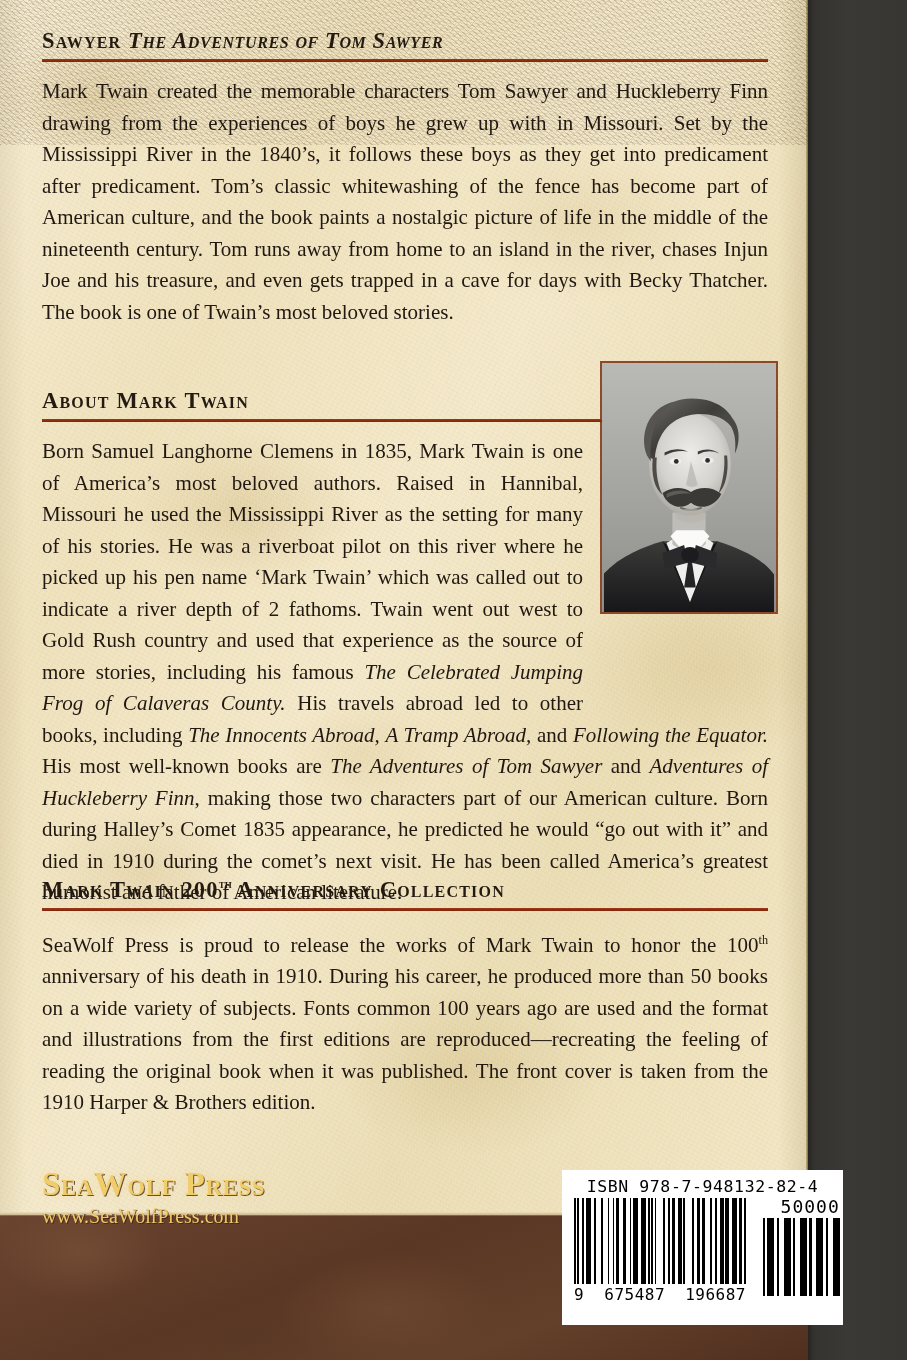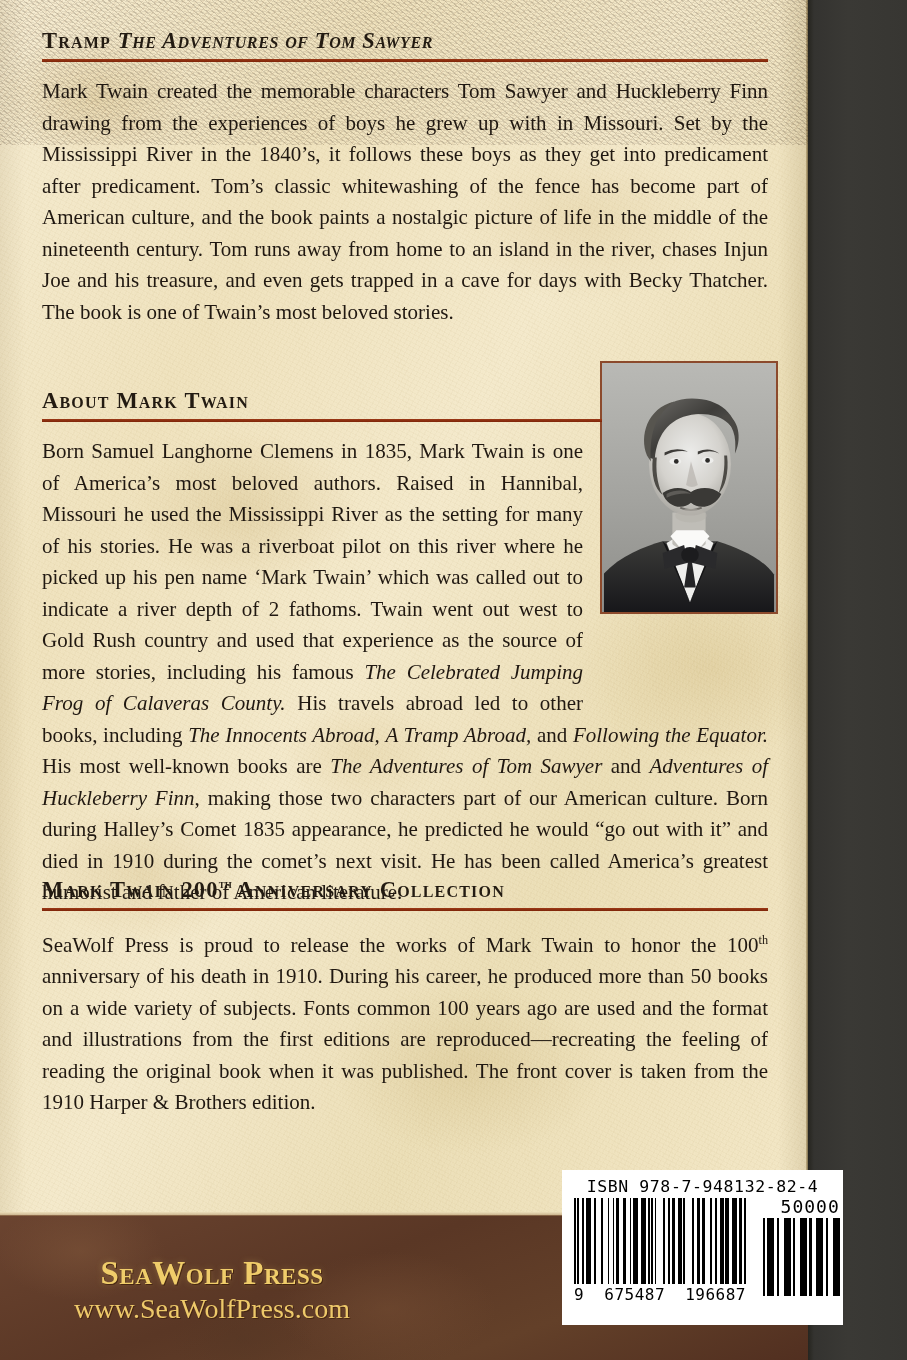--- a/index.html
+++ b/index.html
@@ -165,35 +165,35 @@
     float: right;
     width: 185px;
     height: 256px;
     shape-outside: margin-box;
   }
 
   
   .logo-wrap {
     position: absolute;
     left: 42px;
-    top: 1256px;
+    top: 1167px;
     width: 340px;
-    text-align: center;
+    text-align: left;
   }
   .logo-name {
     font-variant: small-caps;
     font-weight: bold;
     font-size: 33px;
     letter-spacing: .5px;
     color: #f0cd6a;
     text-shadow: 1px 1px 0 rgba(60,30,10,.75), 0 0 7px rgba(240,205,106,.30);
     line-height: 1.05;
   }
   .logo-url {
-    font-size: 28px;
+    font-size: 20px;
     color: #eec96a;
     text-shadow: 1px 1px 0 rgba(60,30,10,.7);
     margin-top: 3px;
     line-height: 1.1;
   }
 
   
   .barcode-box {
     position: absolute;
     left: 562px;
@@ -253,21 +253,21 @@
   <div class="page-shade"></div>
 
   <div class="spine-edge"></div>
   <div class="spine"></div>
 
   <div class="leather"></div>
   <div class="leather-grain"></div>
   <div class="leather-top-line"></div>
 
   <div class="col" style="top:28px;">
-    <div class="sect-head"><span>Tramp </span><span class="ital">The Adventures of Tom Sawyer</span></div>
+    <div class="sect-head"><span>Sawyer </span><span class="ital">The Adventures of Tom Sawyer</span></div>
     <div class="rule"></div>
     <p class="body">Mark Twain created the memorable characters Tom Sawyer and Huckleberry Finn drawing from the experiences of boys he grew up with in Missouri. Set by the Mississippi River in the 1840’s, it follows these boys as they get into predicament after predicament. Tom’s classic whitewashing of the fence has become part of American culture, and the book paints a nostalgic picture of life in the middle of the nineteenth century. Tom runs away from home to an island in the river, chases Injun Joe and his treasure, and even gets trapped in a cave for days with Becky Thatcher. The book is one of Twain’s most beloved stories.</p>
   </div>
 
   <div class="portrait">
     <svg viewBox="0 0 178 253" preserveAspectRatio="none">
       <defs>
         <linearGradient id="bgph" x1="0" y1="0" x2="0" y2="1">
           <stop offset="0%" stop-color="#b9b9b5"></stop>
           <stop offset="55%" stop-color="#a3a39f"></stop>

